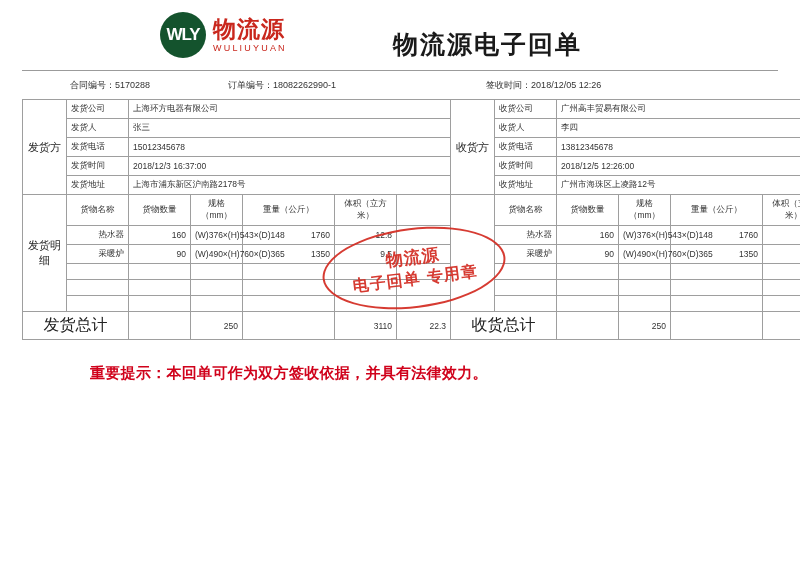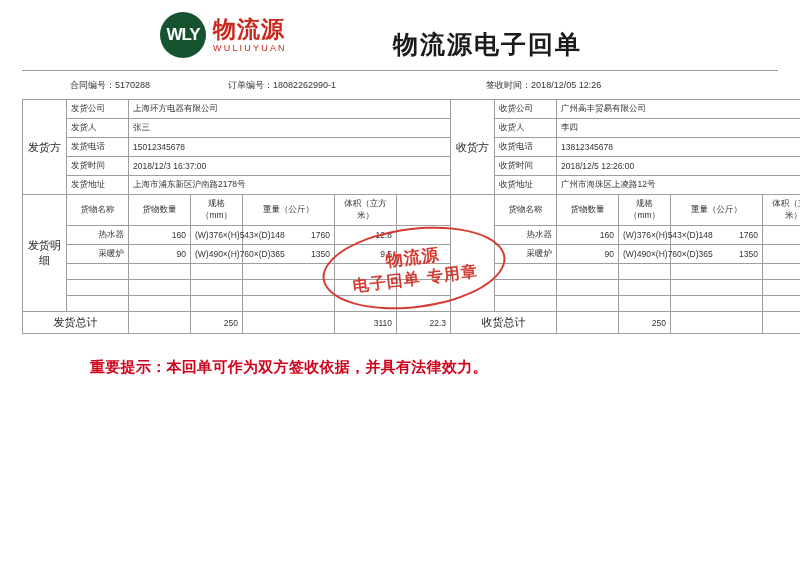--- a/index.html
+++ b/index.html
@@ -145,21 +145,21 @@
     text-align: center;
     color: #333;
     font-size: 8.5px;
   }
   .cell-c { text-align: right; }
   .cell-l { text-align: left; padding-left: 8px; }
   .row-tall td { height: 30px; }
   .row-empty td { height: 23px; }
   .total-label {
     text-align: center;
-    font-size: 11px;
+    font-size: 16px;
     color: #222;
   }
 
   
   col.c-side { width: 44px; }
   col.c-lab  { width: 62px; }
   col.c-name { width: 62px; }
   col.c-qty  { width: 52px; }
   col.c-spec { width: 92px; }
   col.c-wt   { width: 62px; }

